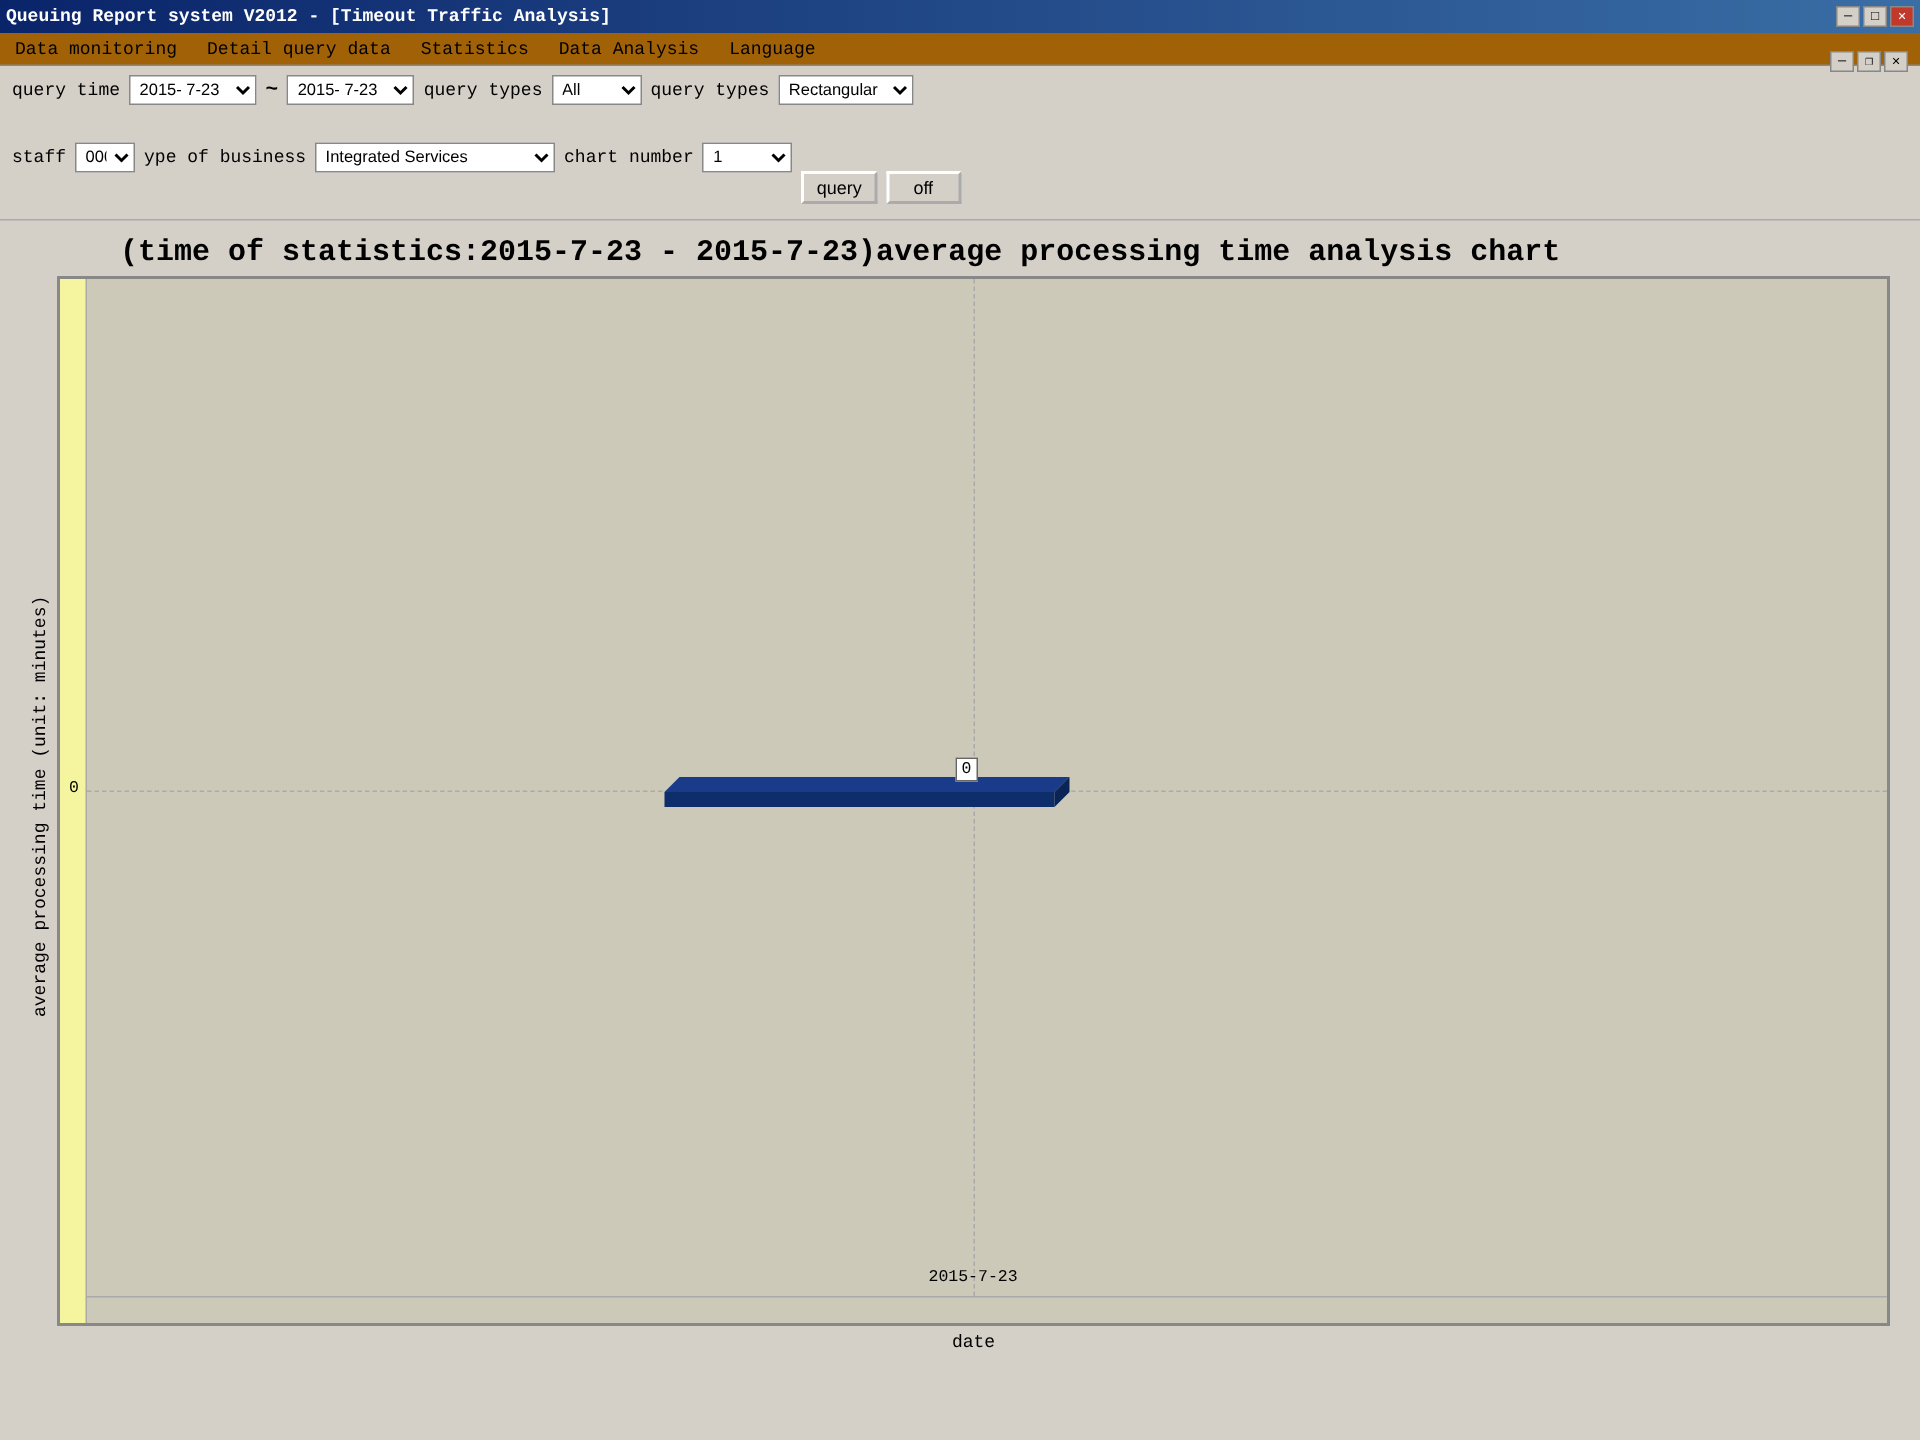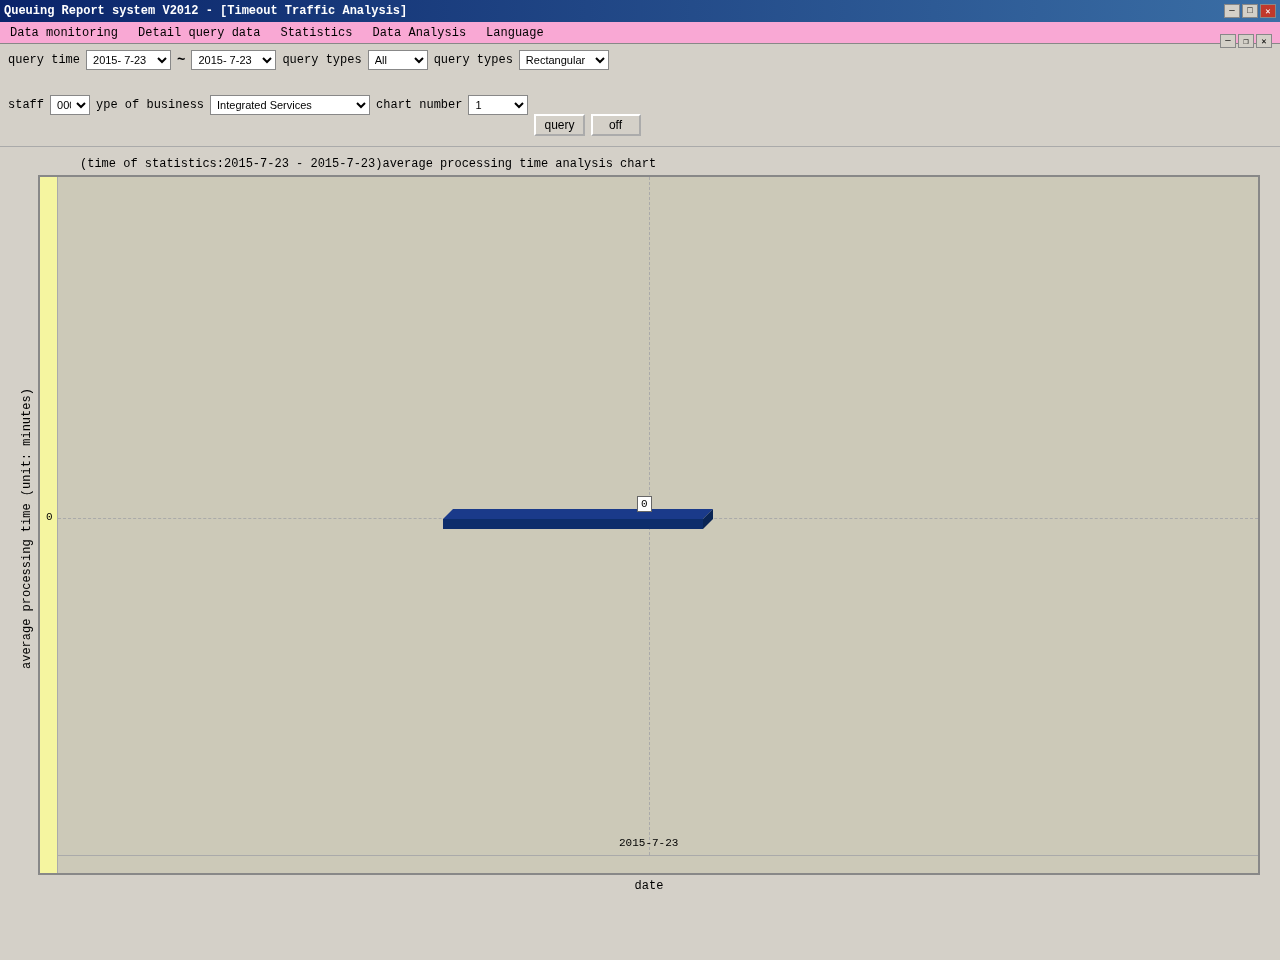--- a/index.html
+++ b/index.html
@@ -29,21 +29,21 @@
       font-size: 9px;
       display: flex;
       align-items: center;
       justify-content: center;
       cursor: pointer;
       color: black;
     }
 
     
     #menu-bar {
-      background: #f9a8d4;
+      background: #a16207;
       height: 22px;
       display: flex;
       align-items: center;
       padding: 0 4px;
       gap: 8px;
       border-bottom: 1px solid #888;
       font-size: 12px;
     }
     .menu-item {
       padding: 2px 6px;
@@ -113,22 +113,22 @@
     }
 
     
     #chart-container {
       position: relative;
       margin: 10px 20px 10px 20px;
       height: 760px;
     }
     #chart-title {
       font-family: 'Courier New', monospace;
-      font-size: 12px;
-      font-weight: normal;
+      font-size: 20px;
+      font-weight: bold;
       text-align: left;
       margin-left: 60px;
       margin-bottom: 4px;
       color: #000;
     }
     #chart-wrapper {
       position: relative;
       display: flex;
       align-items: stretch;
     }

